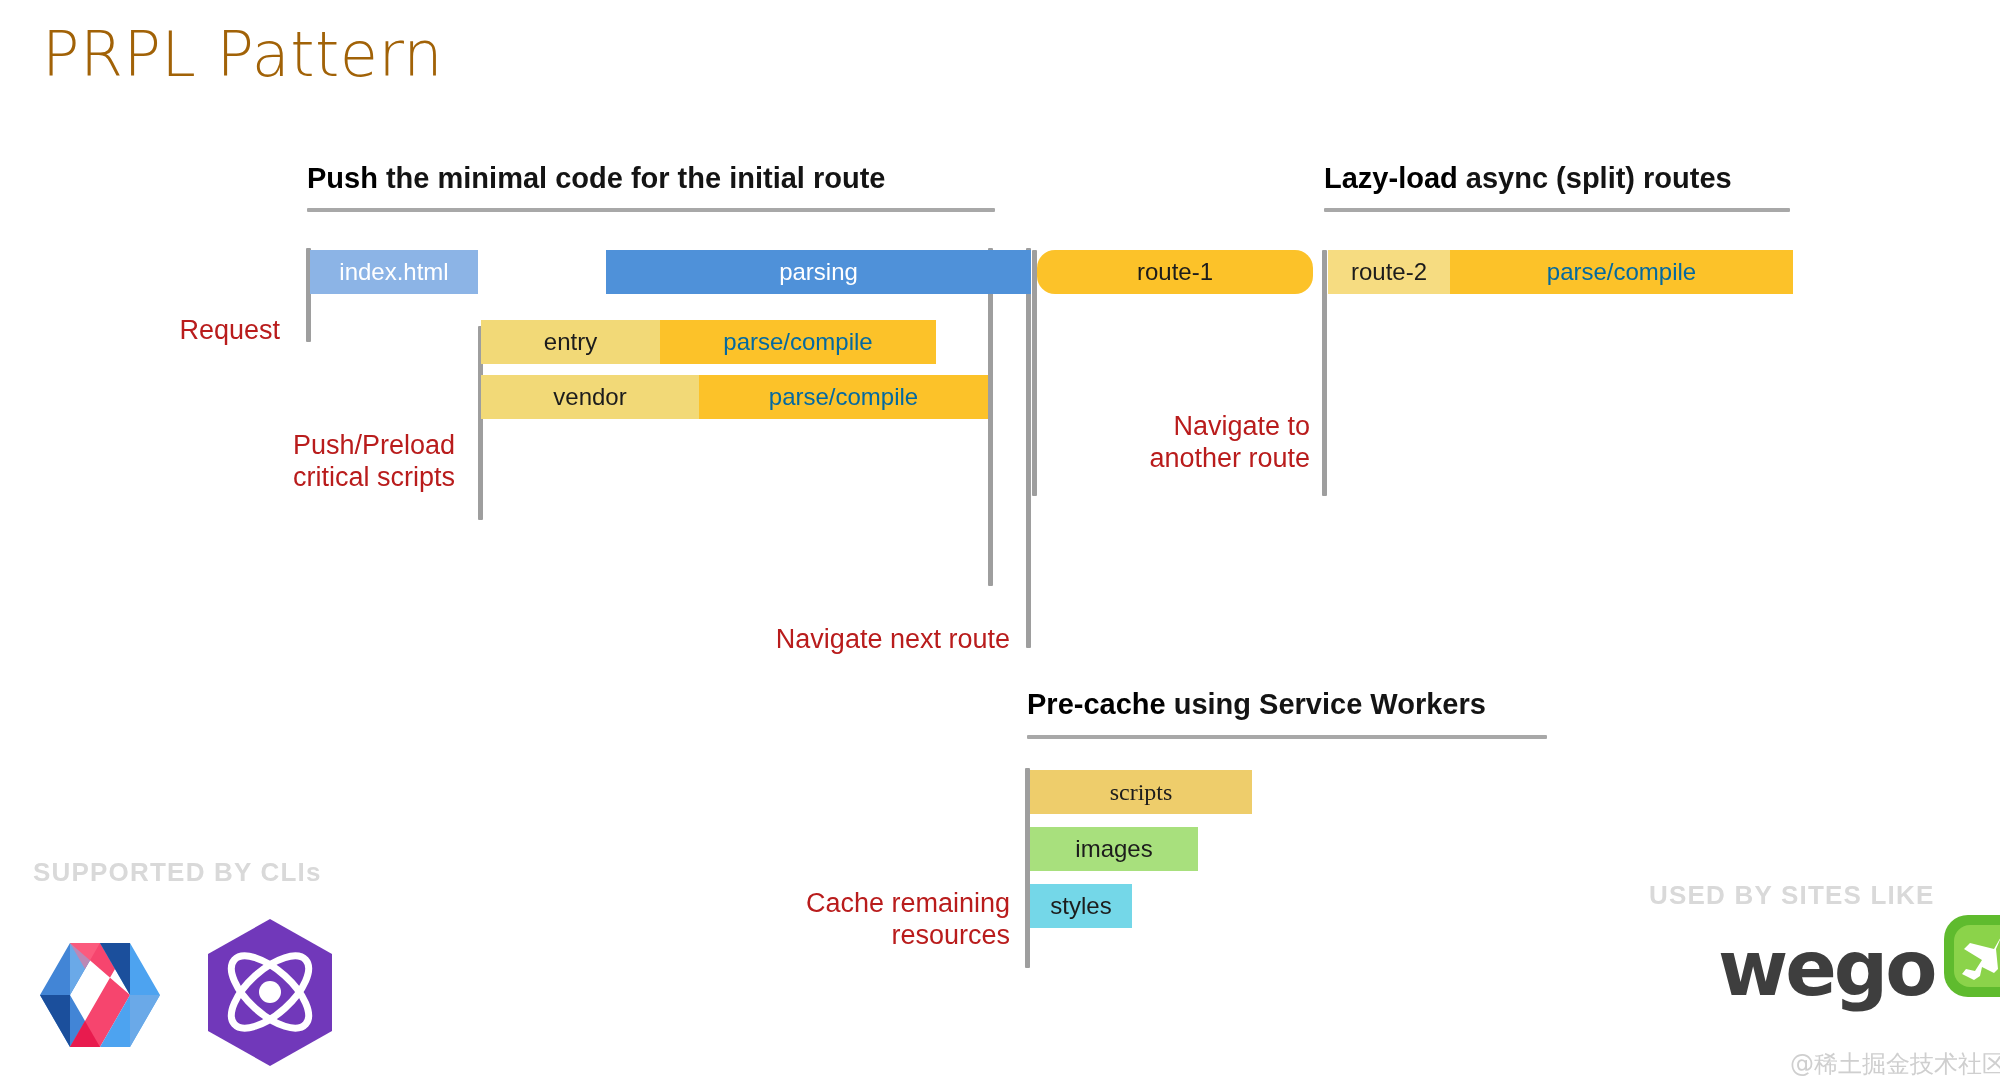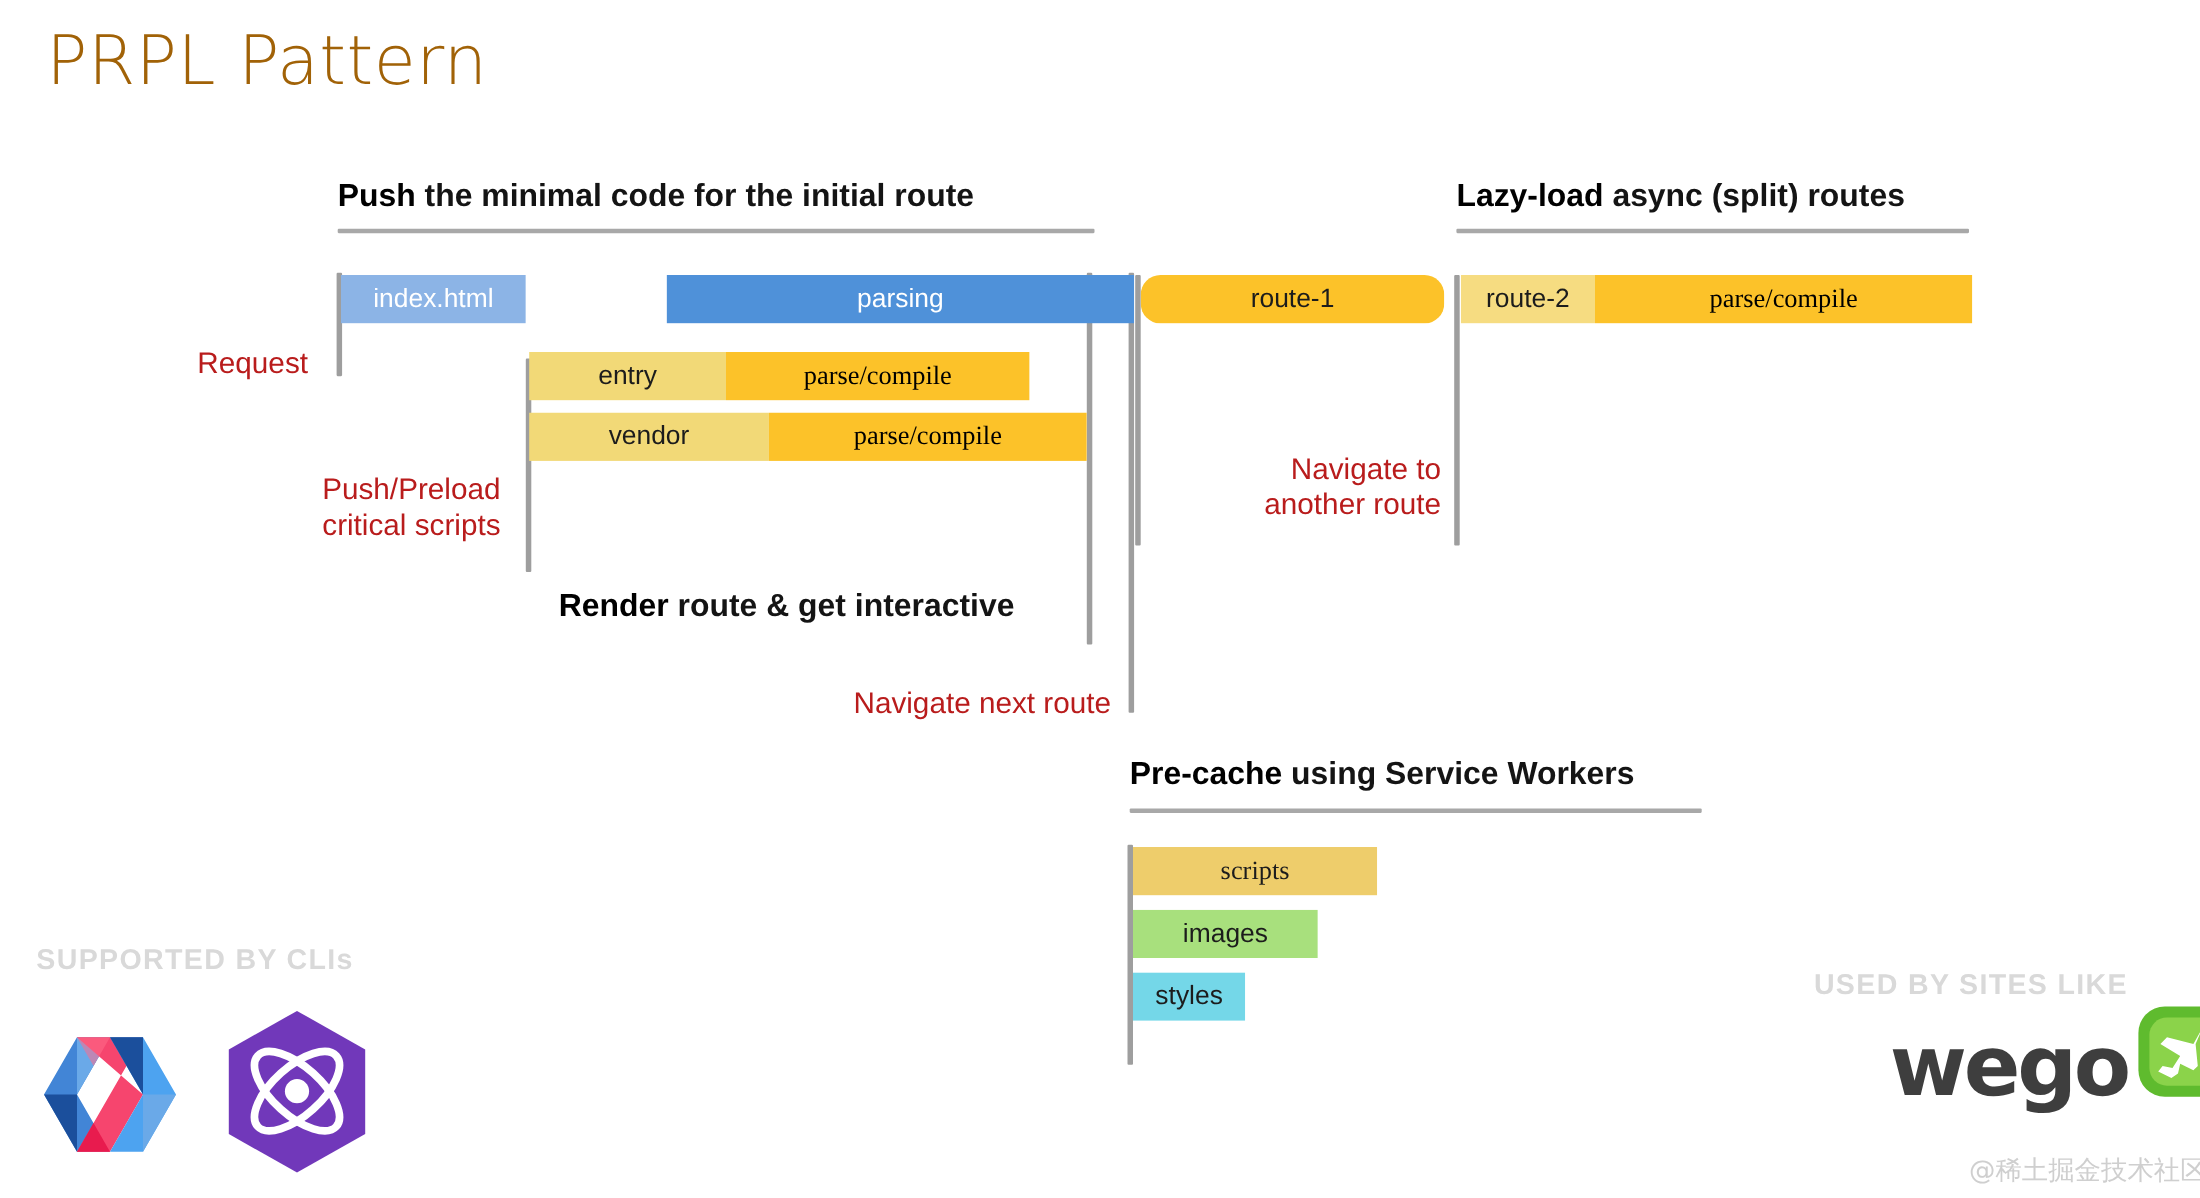--- a/index.html
+++ b/index.html
@@ -72,21 +72,21 @@
   .seg {
     display: flex;
     align-items: center;
     justify-content: center;
     font-size: 24px;
     white-space: nowrap;
     box-sizing: border-box;
   }
   .seg-label-dark  { color: #1c1c1c; }
   .seg-label-white { color: #ffffff; }
-  .seg-label-muted { color: #000000; font-family: Liberation Serif, serif; }
+  .seg-label-muted { color: #0369a1; }
 
   .c-indexhtml { background: #8cb4e6; }
   .c-parsing   { background: #4f91d9; }
   .c-lightgold { background: #f2d977; }
   .c-orange    { background: #fcc229; }
   .c-route2lt  { background: #f6dc81; }
   .c-scripts   { background: #eecd6b; }
   .c-images    { background: #a8e07d; }
   .c-styles    { background: #74d7e8; }
 
@@ -184,23 +184,20 @@
   </div>
 
   <div class="tl-label right" style="left:80px; top:315px; width:200px;">Request</div>
 
   <div class="tl-label right" style="left:130px; top:430px; width:325px;">Push/Preload
 critical scripts</div>
 
   <div class="tl-label right" style="left:1060px; top:411px; width:250px;">Navigate to
 another route</div>
 
-  <div class="section-head" style="left:508px; top:537px;">
-    <span class="kw">Render</span><span> route &amp; get interactive</span>
-  </div>
 
   <div class="tl-label right" style="left:560px; top:624px; width:450px;">Navigate next route</div>
 
   <div class="section-head" style="left:1027px; top:690px;">
     <span class="kw">Pre-cache</span><span> using Service Workers</span>
   </div>
   <div class="rule" style="left:1027px; top:735px; width:520px;"></div>
 
   <div class="vline" style="left:1025px; top:768px; height:200px;"></div>
 
@@ -209,20 +206,22 @@
   </div>
 
   <div class="bar" style="left:1030px; top:827px; width:168px; height:44px;">
     <div class="seg c-images seg-label-dark" style="flex:1 1 100%;">images</div>
   </div>
 
   <div class="bar" style="left:1030px; top:884px; width:102px; height:44px;">
     <div class="seg c-styles seg-label-dark" style="flex:1 1 100%;">styles</div>
   </div>
 
+  <div class="tl-label right" style="left:680px; top:888px; width:330px;">Cache remaining
+resources</div>
 
   <div class="footer-caption" style="left:33px; top:857px;">SUPPORTED BY CLIs</div>
 
   <div class="footer-caption" style="left:1649px; top:880px;">USED BY SITES LIKE</div>
 
   <div class="logo-polymer" style="left:40px; top:925px; width:120px; height:140px;">
     <svg width="120" height="140" viewBox="0 0 120 140" xmlns="http://www.w3.org/2000/svg">
       <polygon points="0,70 30,18 60,18 30,70 60,122 30,122" fill="#4285d6"></polygon>
       <polygon points="0,70 30,70 30,122" fill="#1b4f9c"></polygon>
       <polygon points="30,18 60,18 30,70" fill="#6aa9e8"></polygon>

